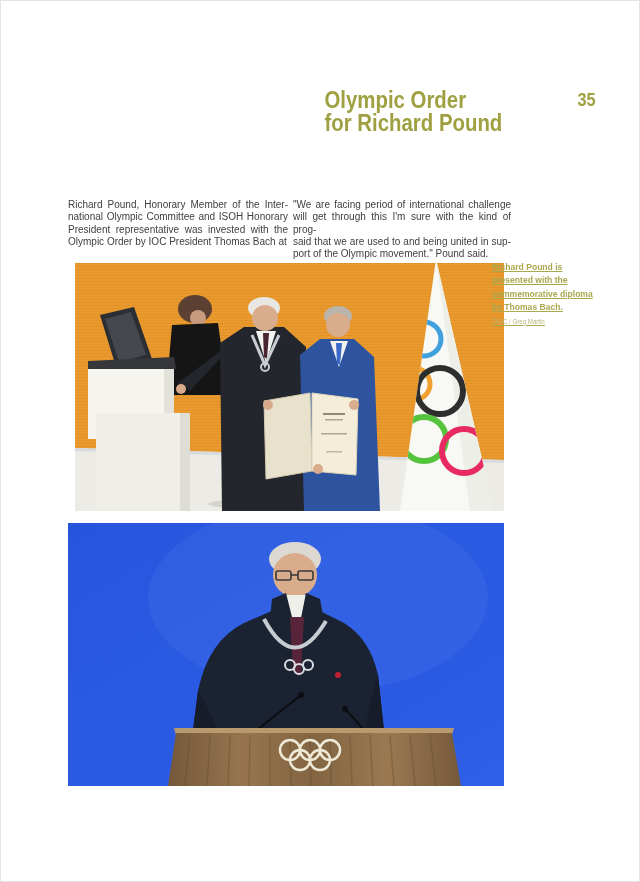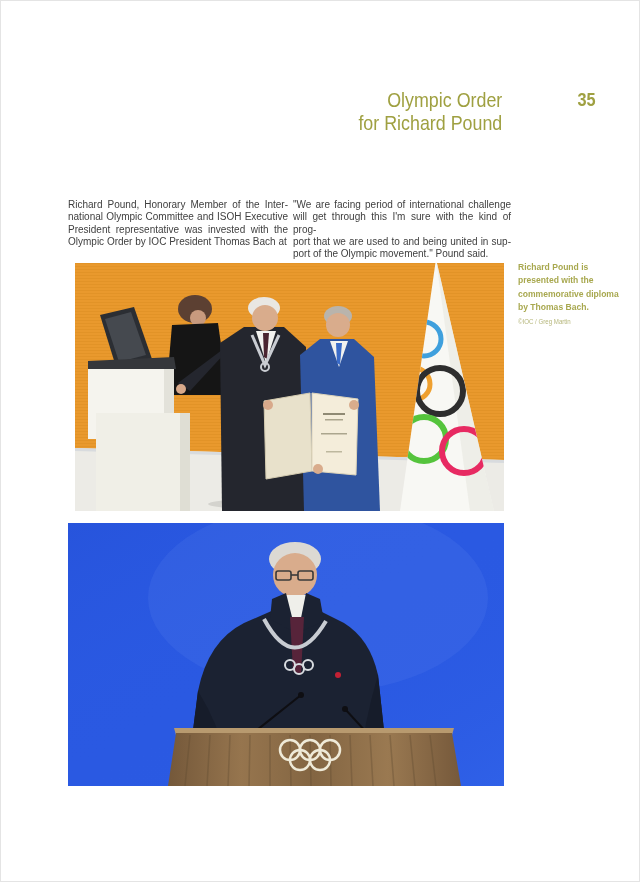--- a/index.html
+++ b/index.html
@@ -5,22 +5,22 @@
   :root { --accent: #9FA041; }
   * { margin: 0; padding: 0; box-sizing: border-box; }
   html, body { background: #ffffff; }
   body { font-family: "Liberation Sans", sans-serif; }
   .page {
     position: relative; width: 640px; height: 882px; margin: 0 auto;
     background: #ffffff; border: 1px solid #e4e4e4; overflow: hidden;
   }
   
   .title-block {
-    position: absolute; top: 87px; right: 137px; text-align: right;
-    color: var(--accent); font-weight: normal; font-size: 21px; line-height: 23px;
+    position: absolute; top: 87px; right: 137px; text-align: left;
+    color: var(--accent); font-weight: bold; font-size: 24px; line-height: 23px;
     white-space: nowrap;
   }
   .title-block .tline { display: block; transform: scaleX(0.85); transform-origin: 100% 50%; }
   .page-number {
     position: absolute; top: 87px; right: 43px; color: var(--accent);
     font-weight: bold; font-size: 18.5px; line-height: 23px;
     transform: scaleX(0.88); transform-origin: 100% 0;
   }
   
   .col {
@@ -31,21 +31,21 @@
   .col-right { left: 292px; width: 218px; }
   .col .line { text-align: justify; text-align-last: justify; }
   .col .line:last-child { text-align-last: left; }
   
   .photo { position: absolute; overflow: hidden; }
   .photo svg { display: block; width: 100%; height: 100%; }
   .photo-1 { left: 67px; top: 262px; width: 436px; height: 248px; }
   .photo-2 { left: 67px; top: 522px; width: 436px; height: 263px; }
   
   .caption {
-    position: absolute; left: 517px; width: 118px; color: #A8A84F;
+    position: absolute; left: 491px; width: 118px; color: #A8A84F; text-decoration: underline;
   }
   .caption-1 { top: 259px; }
   .caption-2 { top: 341px; }
   .caption .cwrap { transform: scaleX(0.9); transform-origin: 0 0; width: 131px; }
   .caption .line {
     font-weight: bold; font-size: 9.5px; line-height: 13.4px; text-align: left;
   }
   .caption .credit {
     margin-top: 3px; font-size: 6.8px; line-height: 9px; color: #B6B77C; font-weight: normal;
   }
@@ -56,28 +56,28 @@
 <div class="page">
 
   <div class="title-block">
     <span class="tline">Olympic Order</span>
     <span class="tline">for Richard Pound</span>
   </div>
   <div class="page-number">35</div>
 
   <div class="col col-left">
       <div class="line">Richard Pound, Honorary Member of the Inter-</div>
-      <div class="line">national Olympic Committee and ISOH Executive</div>
+      <div class="line">national Olympic Committee and ISOH Honorary</div>
       <div class="line">President representative  was invested with the</div>
       <div class="line">Olympic Order by IOC President  Thomas Bach at</div>
     </div>
   <div class="col col-right">
       <div class="line">"We are facing period of international challenge</div>
       <div class="line">will get through this I'm sure with the kind of prog-</div>
-      <div class="line">port that we are used to and being united in sup-</div>
+      <div class="line">said that we are used to and being united in sup-</div>
       <div class="line">port of the Olympic movement." Pound said.</div>
     </div>
 
   <div class="photo photo-1">
     <svg viewBox="0 0 436 248" preserveAspectRatio="none">
       <defs>
         <clipPath id="flagClip">
             <polygon points="368,-4 332,248 426,248"></polygon>
           </clipPath>
         <pattern id="led" width="4" height="3" patternUnits="userSpaceOnUse">

